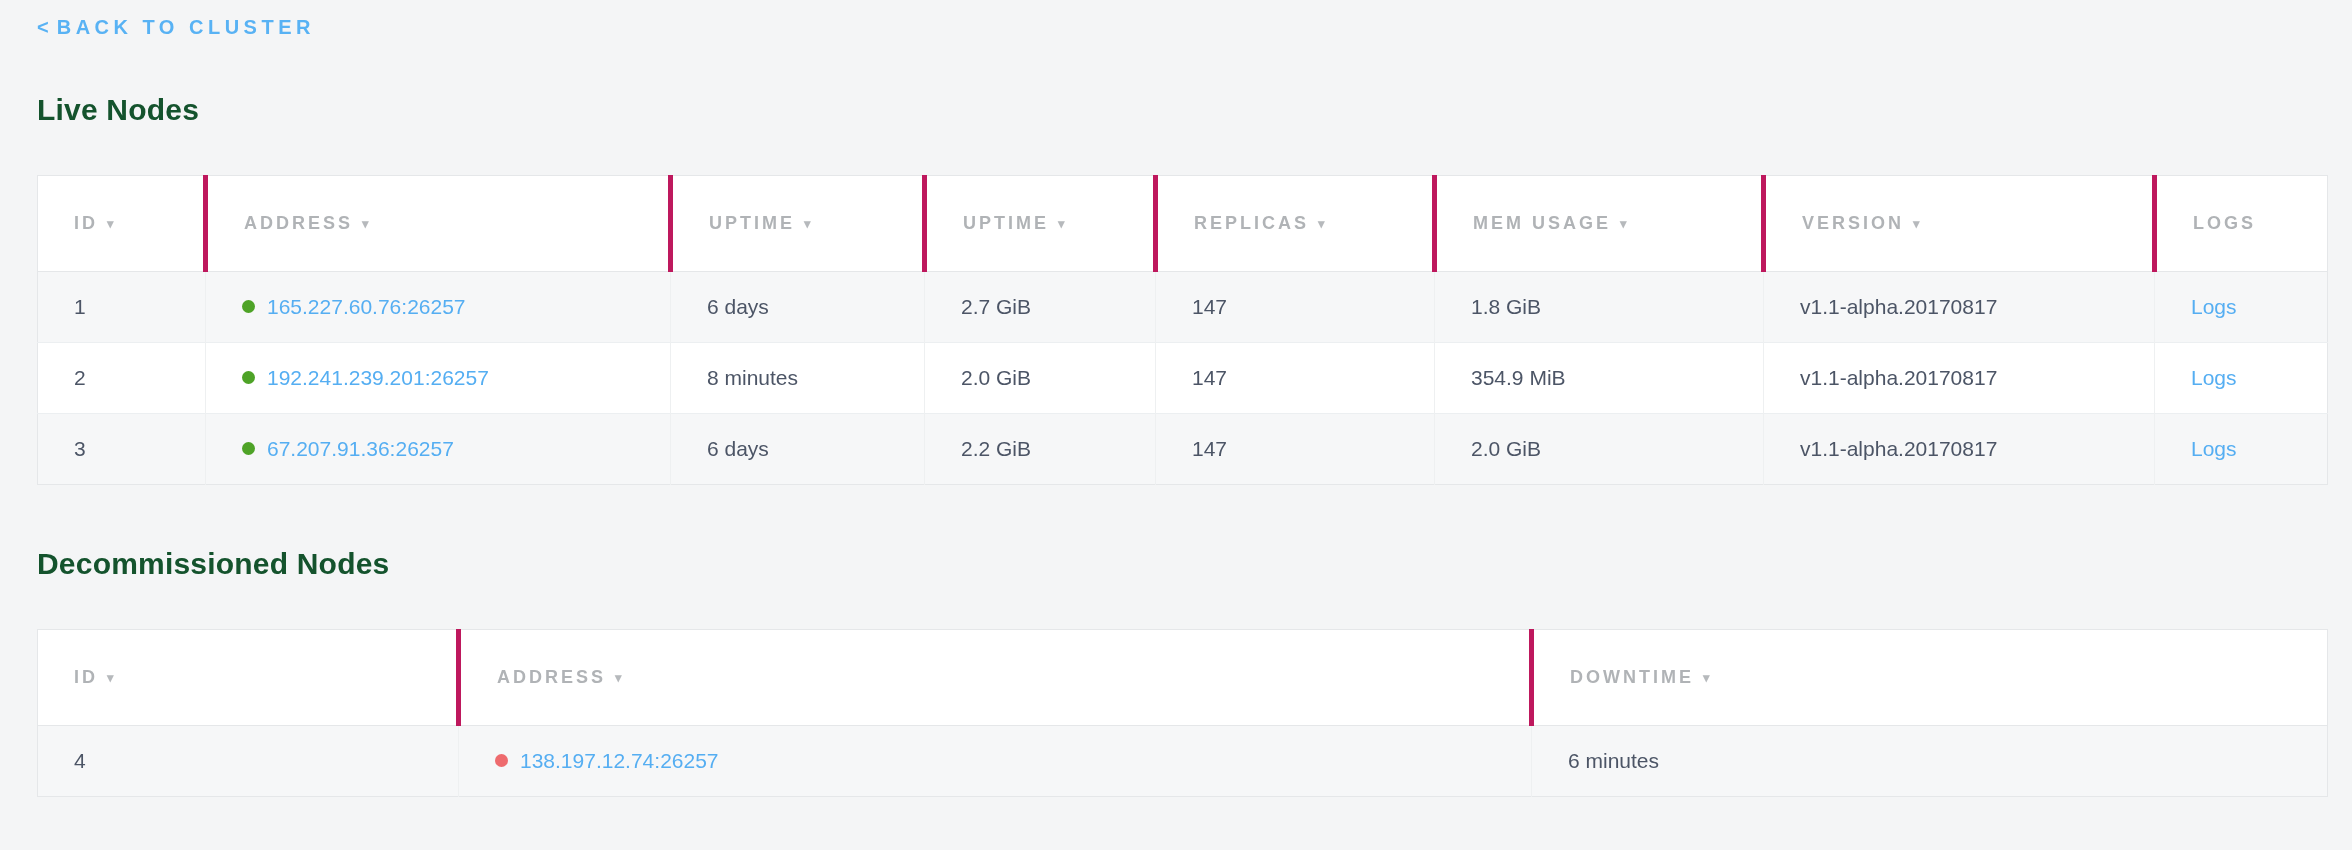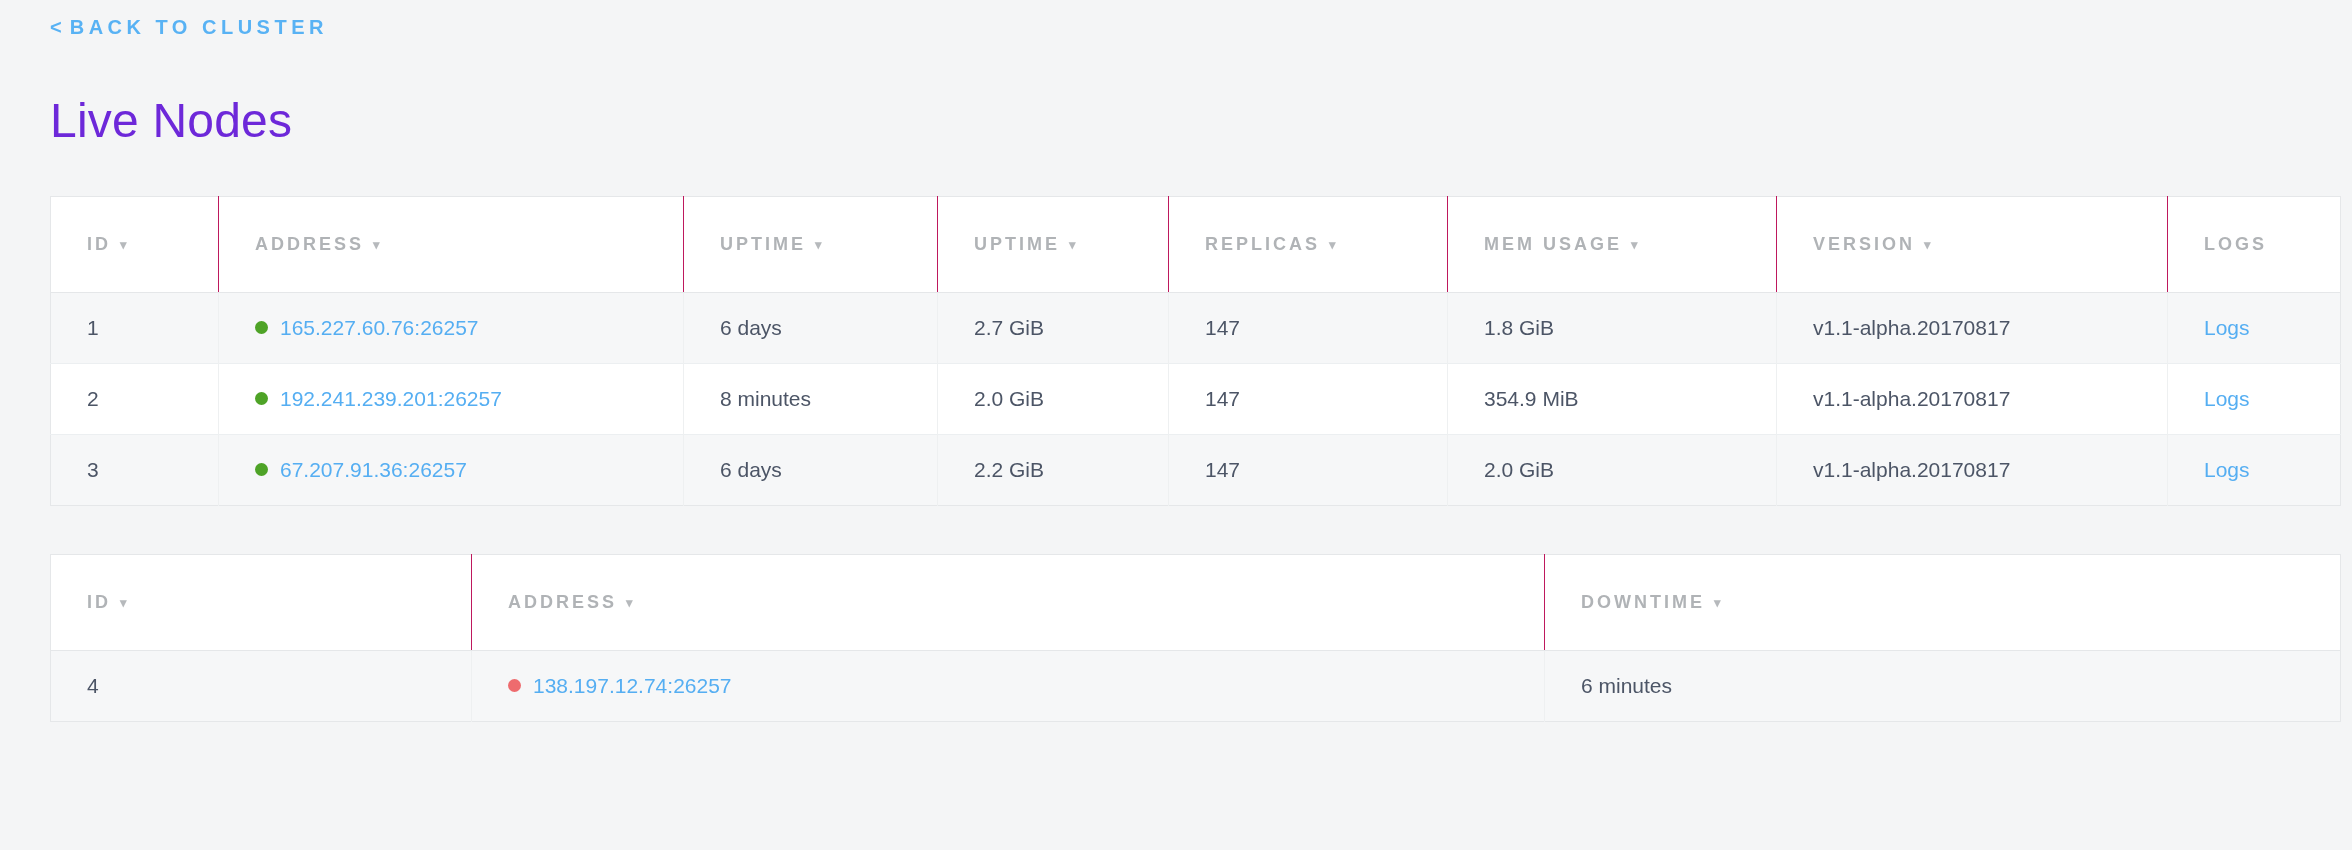--- a/index.html
+++ b/index.html
@@ -2,39 +2,39 @@
 <html><head>
 <meta charset="utf-8">
 <style>
   * { margin: 0; padding: 0; box-sizing: border-box; }
   html, body {
     width: 2352px; height: 850px;
     background: #f4f5f6;
     font-family: "Liberation Sans", sans-serif;
     overflow: hidden;
   }
-  .content { padding: 16px 25px 0 50px; }
+  .content { padding: 16px 25px 0 37px; }
 
   
   .back-link {
     display: inline-block;
     font-size: 20px;
     font-weight: 700;
     letter-spacing: 4.5px;
     color: #58b2f4;
     text-decoration: none;
     cursor: pointer;
   }
   .back-link .chev { margin-right: 8px; letter-spacing: 0; }
 
   
   .section-title {
-    font-size: 48px;
-    font-weight: 400;
-    color: #6d28d9;
+    font-size: 30px;
+    font-weight: 700;
+    color: #14532d;
     letter-spacing: 0.2px;
   }
   .live-title { margin-top: 54px; }
   .dec-title  { margin-top: 62px; }
 
   
   table.data-table {
     margin-top: 48px;
     width: 2290px;
     table-layout: fixed;
@@ -45,21 +45,21 @@
   .data-table th {
     height: 96px;
     text-align: left;
     vertical-align: middle;
     padding-left: 36px;
     background: #ffffff;
     color: #b0b3b6;
     font-size: 18px;
     font-weight: 700;
     letter-spacing: 3px;
-    border-right: 1px solid #be185d;
+    border-right: 5px solid #be185d;
     border-bottom: 1px solid #e5e7e9;
     white-space: nowrap;
     cursor: pointer;
   }
   .data-table th.no-sort { cursor: default; }
   .data-table td {
     height: 71px;
     vertical-align: middle;
     padding-left: 36px;
     font-size: 21px;
@@ -171,20 +171,21 @@
         <td>6 days</td>
         <td>2.2 GiB</td>
         <td>147</td>
         <td>2.0 GiB</td>
         <td>v1.1-alpha.20170817</td>
         <td><a class="cell-link">Logs</a></td>
       </tr>
     </tbody>
   </table>
 
+  <h2 class="section-title dec-title">Decommissioned Nodes</h2>
 
   <table class="data-table">
     <colgroup>
       <col class="dc-id">
         <col class="dc-address">
         <col class="dc-downtime">
     </colgroup>
     <thead>
       <tr>
         <th><span>ID</span><span class="sort-arrow">▾</span></th>

